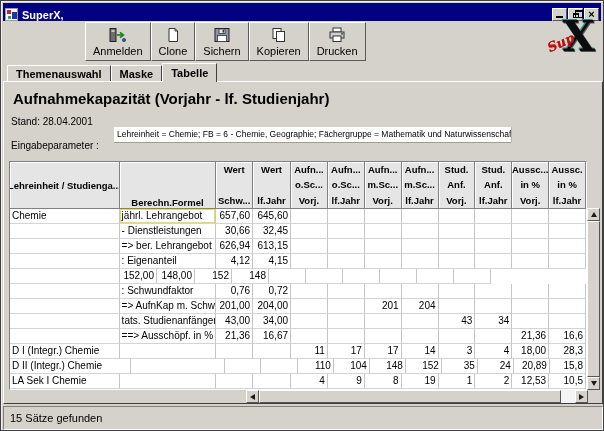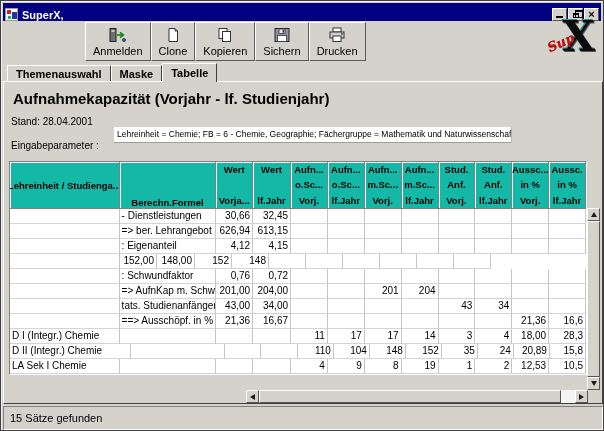--- a/index.html
+++ b/index.html
@@ -52,21 +52,21 @@
   .param-box{position:absolute;left:113px;top:126px;width:397px;height:15px;background:#fff;
     font-size:8.5px;line-height:15px;padding-left:3px;white-space:nowrap;overflow:hidden;
     box-shadow:0 1px 0 rgba(0,0,0,.25),1px 0 0 rgba(0,0,0,.15);}
   
   .tbl{position:absolute;left:8px;top:160px;width:578px;background:#fff;
     border:1px solid;border-color:#808080 #fff #fff #808080;}
   .thead{display:flex;height:47px;background:#d5d2cb;}
   .hcell{height:100%;display:flex;flex-direction:column;justify-content:space-around;align-items:center;
     font-weight:bold;font-size:9.5px;line-height:11px;overflow:hidden;white-space:nowrap;
     border-right:1px solid #808080;border-bottom:1px solid #808080;box-shadow:inset 1px 1px 0 #fff;
-    background:#14b8a6;cursor:default;}
+    background:#e5e5e5;cursor:default;}
   .trow{display:flex;height:15px;}
   .tcell{height:15px;font-size:10px;line-height:14px;white-space:nowrap;overflow:hidden;background:#fff;
     border-right:1px solid #c3c7cb;border-bottom:1px solid #d2d5d8;cursor:default;}
   .tcell.txt{padding-left:2px;}
   .tcell.num{text-align:right;padding-right:2px;}
   .tcell.sel{box-shadow:inset 0 0 0 1px #e8df4e;}
   
   .sbtn{position:absolute;width:13px;height:13px;background:#d5d2cb;border:1px solid;
     border-color:#fff #555 #555 #fff;display:flex;align-items:center;justify-content:center;padding:0;cursor:default;}
   .tri-up{width:0;height:0;border-left:3px solid transparent;border-right:3px solid transparent;border-bottom:5px solid #1a1a1a;}
@@ -126,36 +126,36 @@
           <svg width="18" height="16" viewBox="0 0 18 16">
         <path d="M5 1.5 h6 l2.5 2.5 v10.5 h-8.5 z" fill="#fff" stroke="#333" stroke-width="1"></path>
         <path d="M11 1.5 v2.5 h2.5" fill="none" stroke="#333" stroke-width="1"></path>
       </svg>
         </span>
       <span>Clone</span>
     </button>
     <button class="tb">
       <span>
           <svg width="18" height="16" viewBox="0 0 18 16">
-        <rect x="3" y="1.5" width="8" height="10" fill="#fff" stroke="#333" stroke-width="1"></rect>
-        <rect x="6.5" y="4.5" width="8" height="10" fill="#fff" stroke="#333" stroke-width="1"></rect>
-      </svg>
-        </span>
-      <span>Kopieren</span>
-    </button>
-    <button class="tb">
-      <span>
-          <svg width="18" height="16" viewBox="0 0 18 16">
         <rect x="2" y="1.5" width="14" height="13" fill="#8f95a8" stroke="#222" stroke-width="1"></rect>
         <rect x="6" y="2" width="6" height="4.5" fill="#e5e5e5" stroke="#333" stroke-width="0.8"></rect>
         <rect x="9.6" y="2.8" width="1.4" height="2.8" fill="#333"></rect>
         <rect x="4.5" y="8.5" width="9" height="6" fill="#fff" stroke="#333" stroke-width="0.8"></rect>
       </svg>
         </span>
       <span>Sichern</span>
+    </button>
+    <button class="tb">
+      <span>
+          <svg width="18" height="16" viewBox="0 0 18 16">
+        <rect x="3" y="1.5" width="8" height="10" fill="#fff" stroke="#333" stroke-width="1"></rect>
+        <rect x="6.5" y="4.5" width="8" height="10" fill="#fff" stroke="#333" stroke-width="1"></rect>
+      </svg>
+        </span>
+      <span>Kopieren</span>
     </button>
     <button class="tb">
       <span>
           <svg width="18" height="16" viewBox="0 0 18 16">
         <rect x="5" y="1" width="8" height="4" fill="#fff" stroke="#333" stroke-width="1"></rect>
         <rect x="2" y="5" width="14" height="6" fill="#cfcfcf" stroke="#333" stroke-width="1"></rect>
         <rect x="5" y="9" width="8" height="5.5" fill="#fff" stroke="#333" stroke-width="1"></rect>
         <circle cx="14" cy="6.8" r="0.9" fill="#333"></circle>
       </svg>
         </span>
@@ -185,21 +185,21 @@
     <div class="thead">
         <div class="hcell" style="width: 110px;">
           <div>Lehreinheit / Studienga...</div>
         </div>
         <div class="hcell" style="width: 97px; justify-content: flex-end;">
           <div>Berechn.Formel</div>
         </div>
         <div class="hcell" style="width: 37px;">
           <div>Wert</div>
           <div>&nbsp;</div>
-          <div>Vorja...</div>
+          <div>Schw...</div>
         </div>
         <div class="hcell" style="width: 38px;">
           <div>Wert</div>
           <div>&nbsp;</div>
           <div>lf.Jahr</div>
         </div>
         <div class="hcell" style="width: 37px;">
           <div>Aufn...</div>
           <div>o.Sc...</div>
           <div>Vorj.</div>
@@ -234,20 +234,34 @@
           <div>in %</div>
           <div>Vorj.</div>
         </div>
         <div class="hcell" style="width: 37px;">
           <div>Aussc.</div>
           <div>in %</div>
           <div>lf.Jahr</div>
         </div>
       </div>
     <div class="tbody">
+        <div class="trow">
+          <div class="tcell txt" style="width: 110px;">Chemie</div>
+          <div class="tcell txt sel" style="width: 97px;">jährl. Lehrangebot</div>
+          <div class="tcell num" style="width: 37px;">657,60</div>
+          <div class="tcell num" style="width: 38px;">645,60</div>
+          <div class="tcell num" style="width: 37px;"></div>
+          <div class="tcell num" style="width: 37px;"></div>
+          <div class="tcell num" style="width: 37px;"></div>
+          <div class="tcell num" style="width: 37px;"></div>
+          <div class="tcell num" style="width: 37px;"></div>
+          <div class="tcell num" style="width: 37px;"></div>
+          <div class="tcell num" style="width: 37px;"></div>
+          <div class="tcell num" style="width: 37px;"></div>
+        </div>
         <div class="trow">
           <div class="tcell txt" style="width: 110px;"></div>
           <div class="tcell txt" style="width: 97px;">- Dienstleistungen</div>
           <div class="tcell num" style="width: 37px;">30,66</div>
           <div class="tcell num" style="width: 38px;">32,45</div>
           <div class="tcell num" style="width: 37px;"></div>
           <div class="tcell num" style="width: 37px;"></div>
           <div class="tcell num" style="width: 37px;"></div>
           <div class="tcell num" style="width: 37px;"></div>
           <div class="tcell num" style="width: 37px;"></div>

